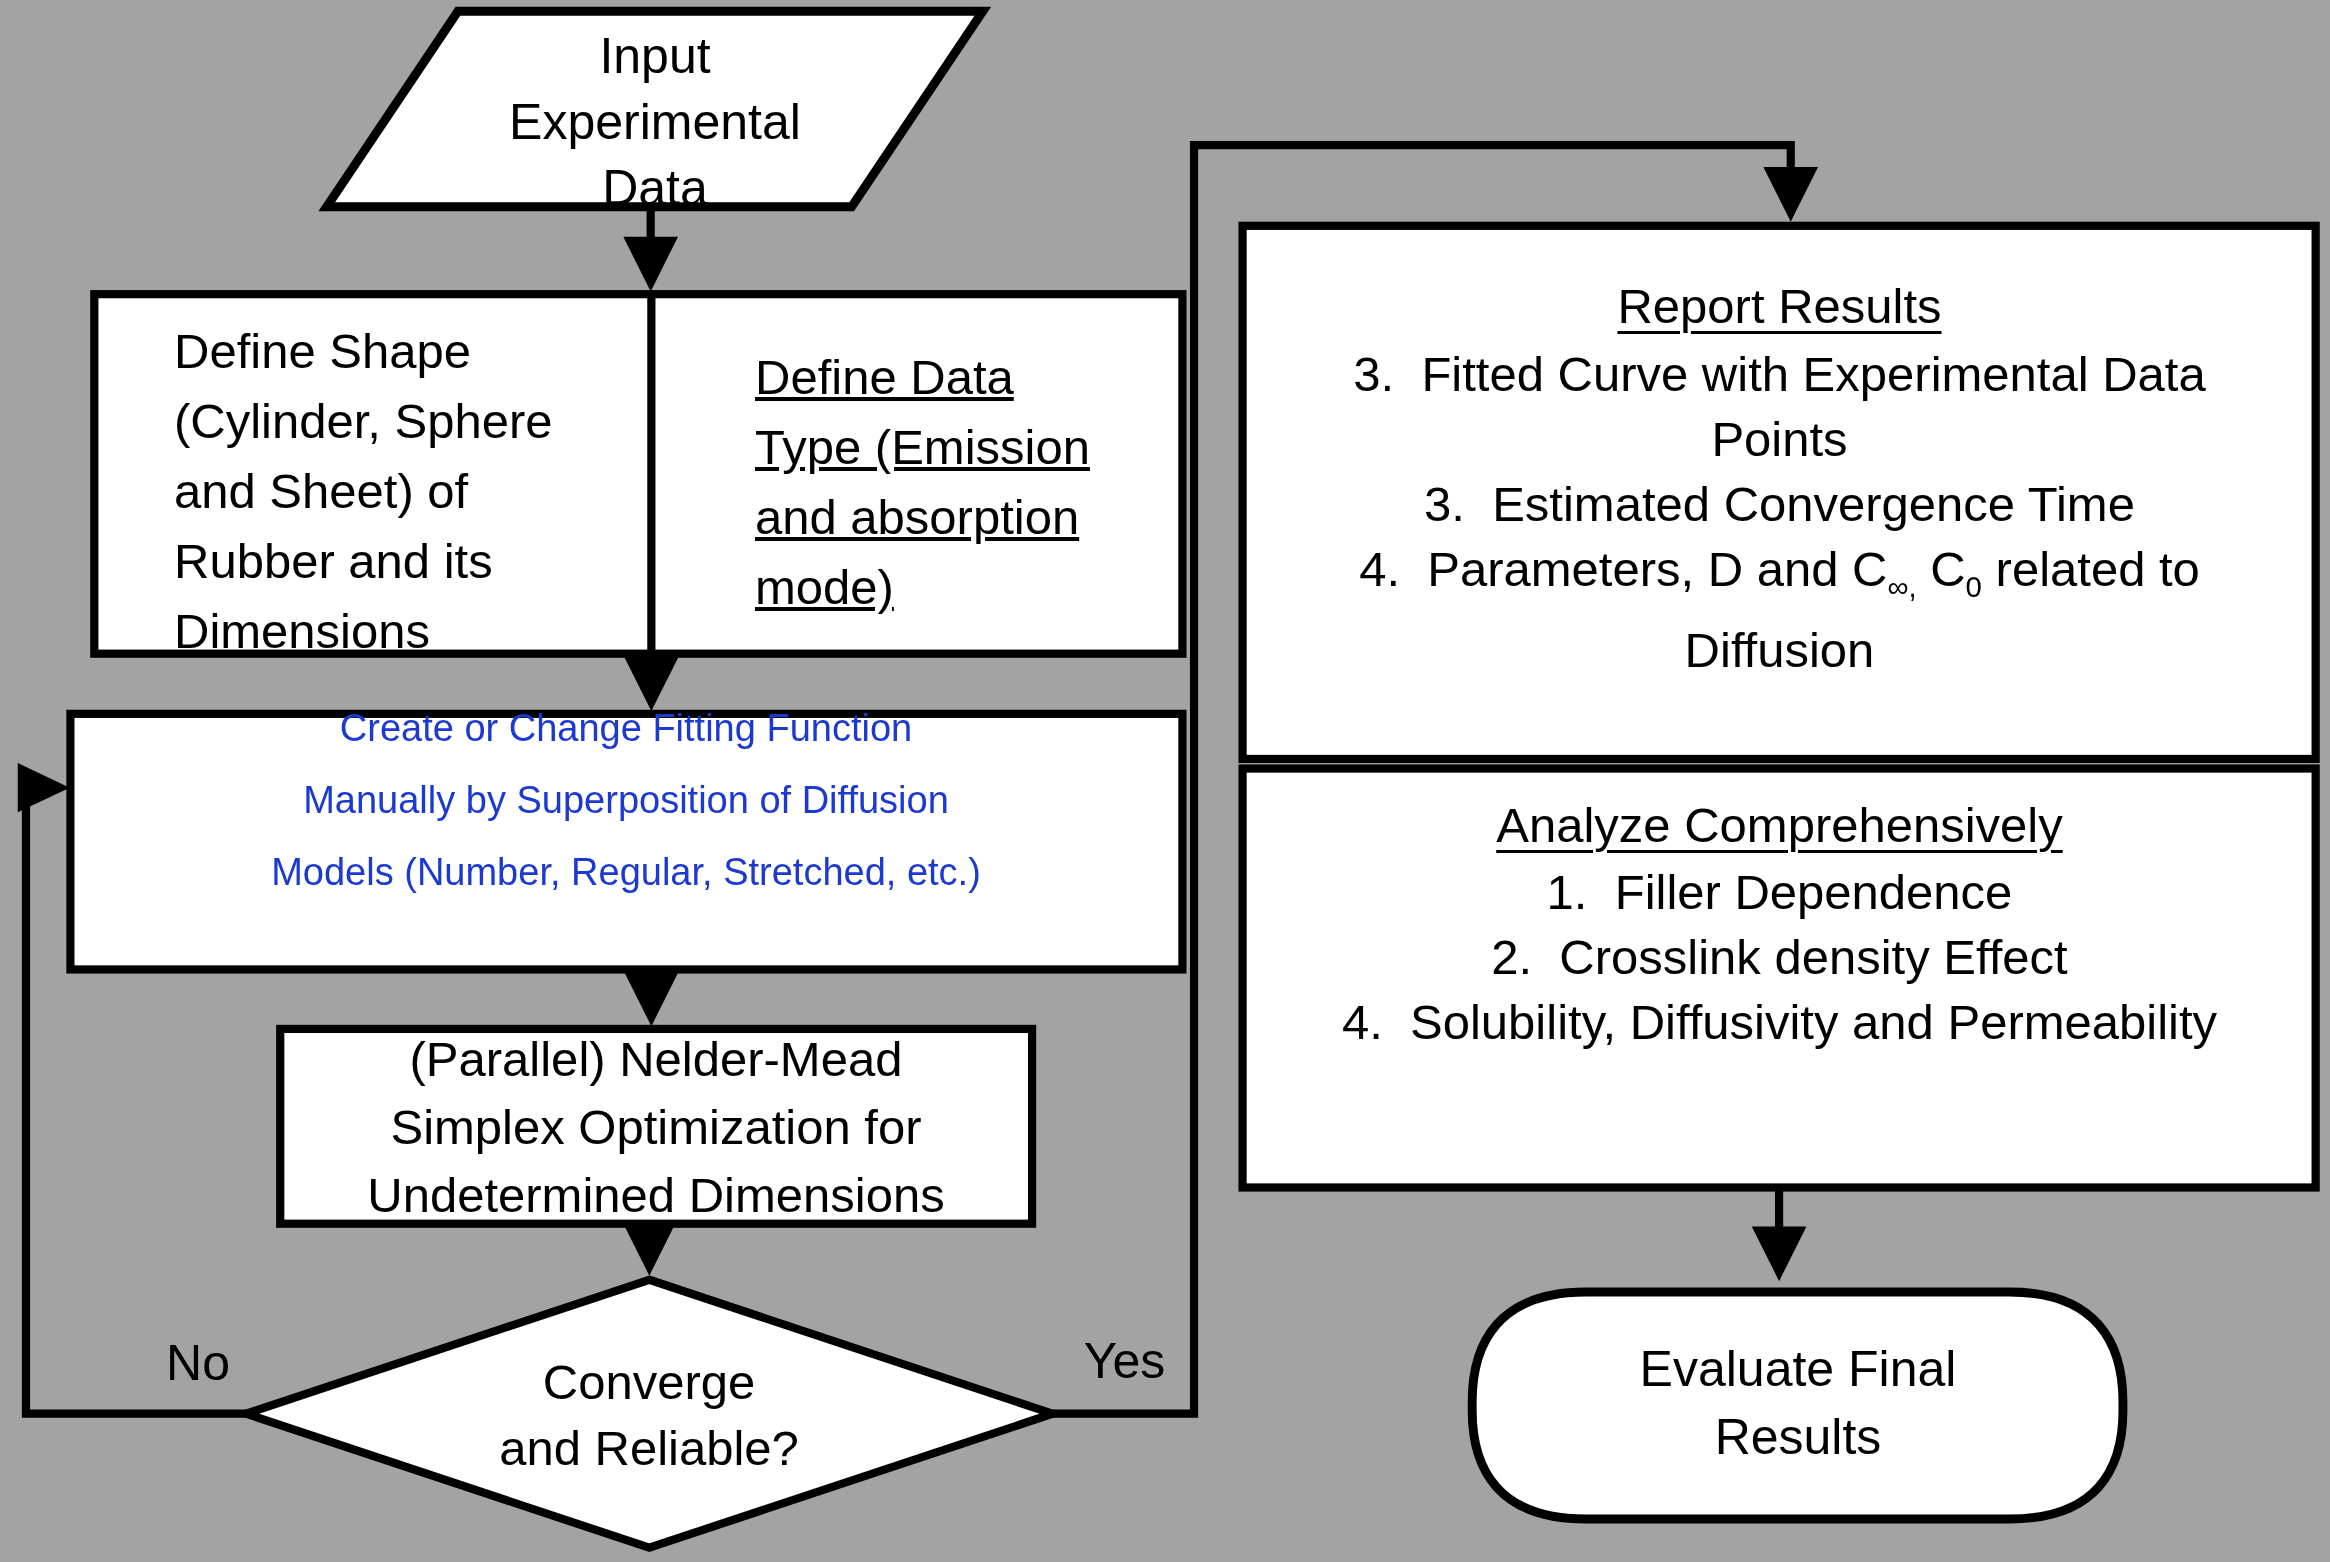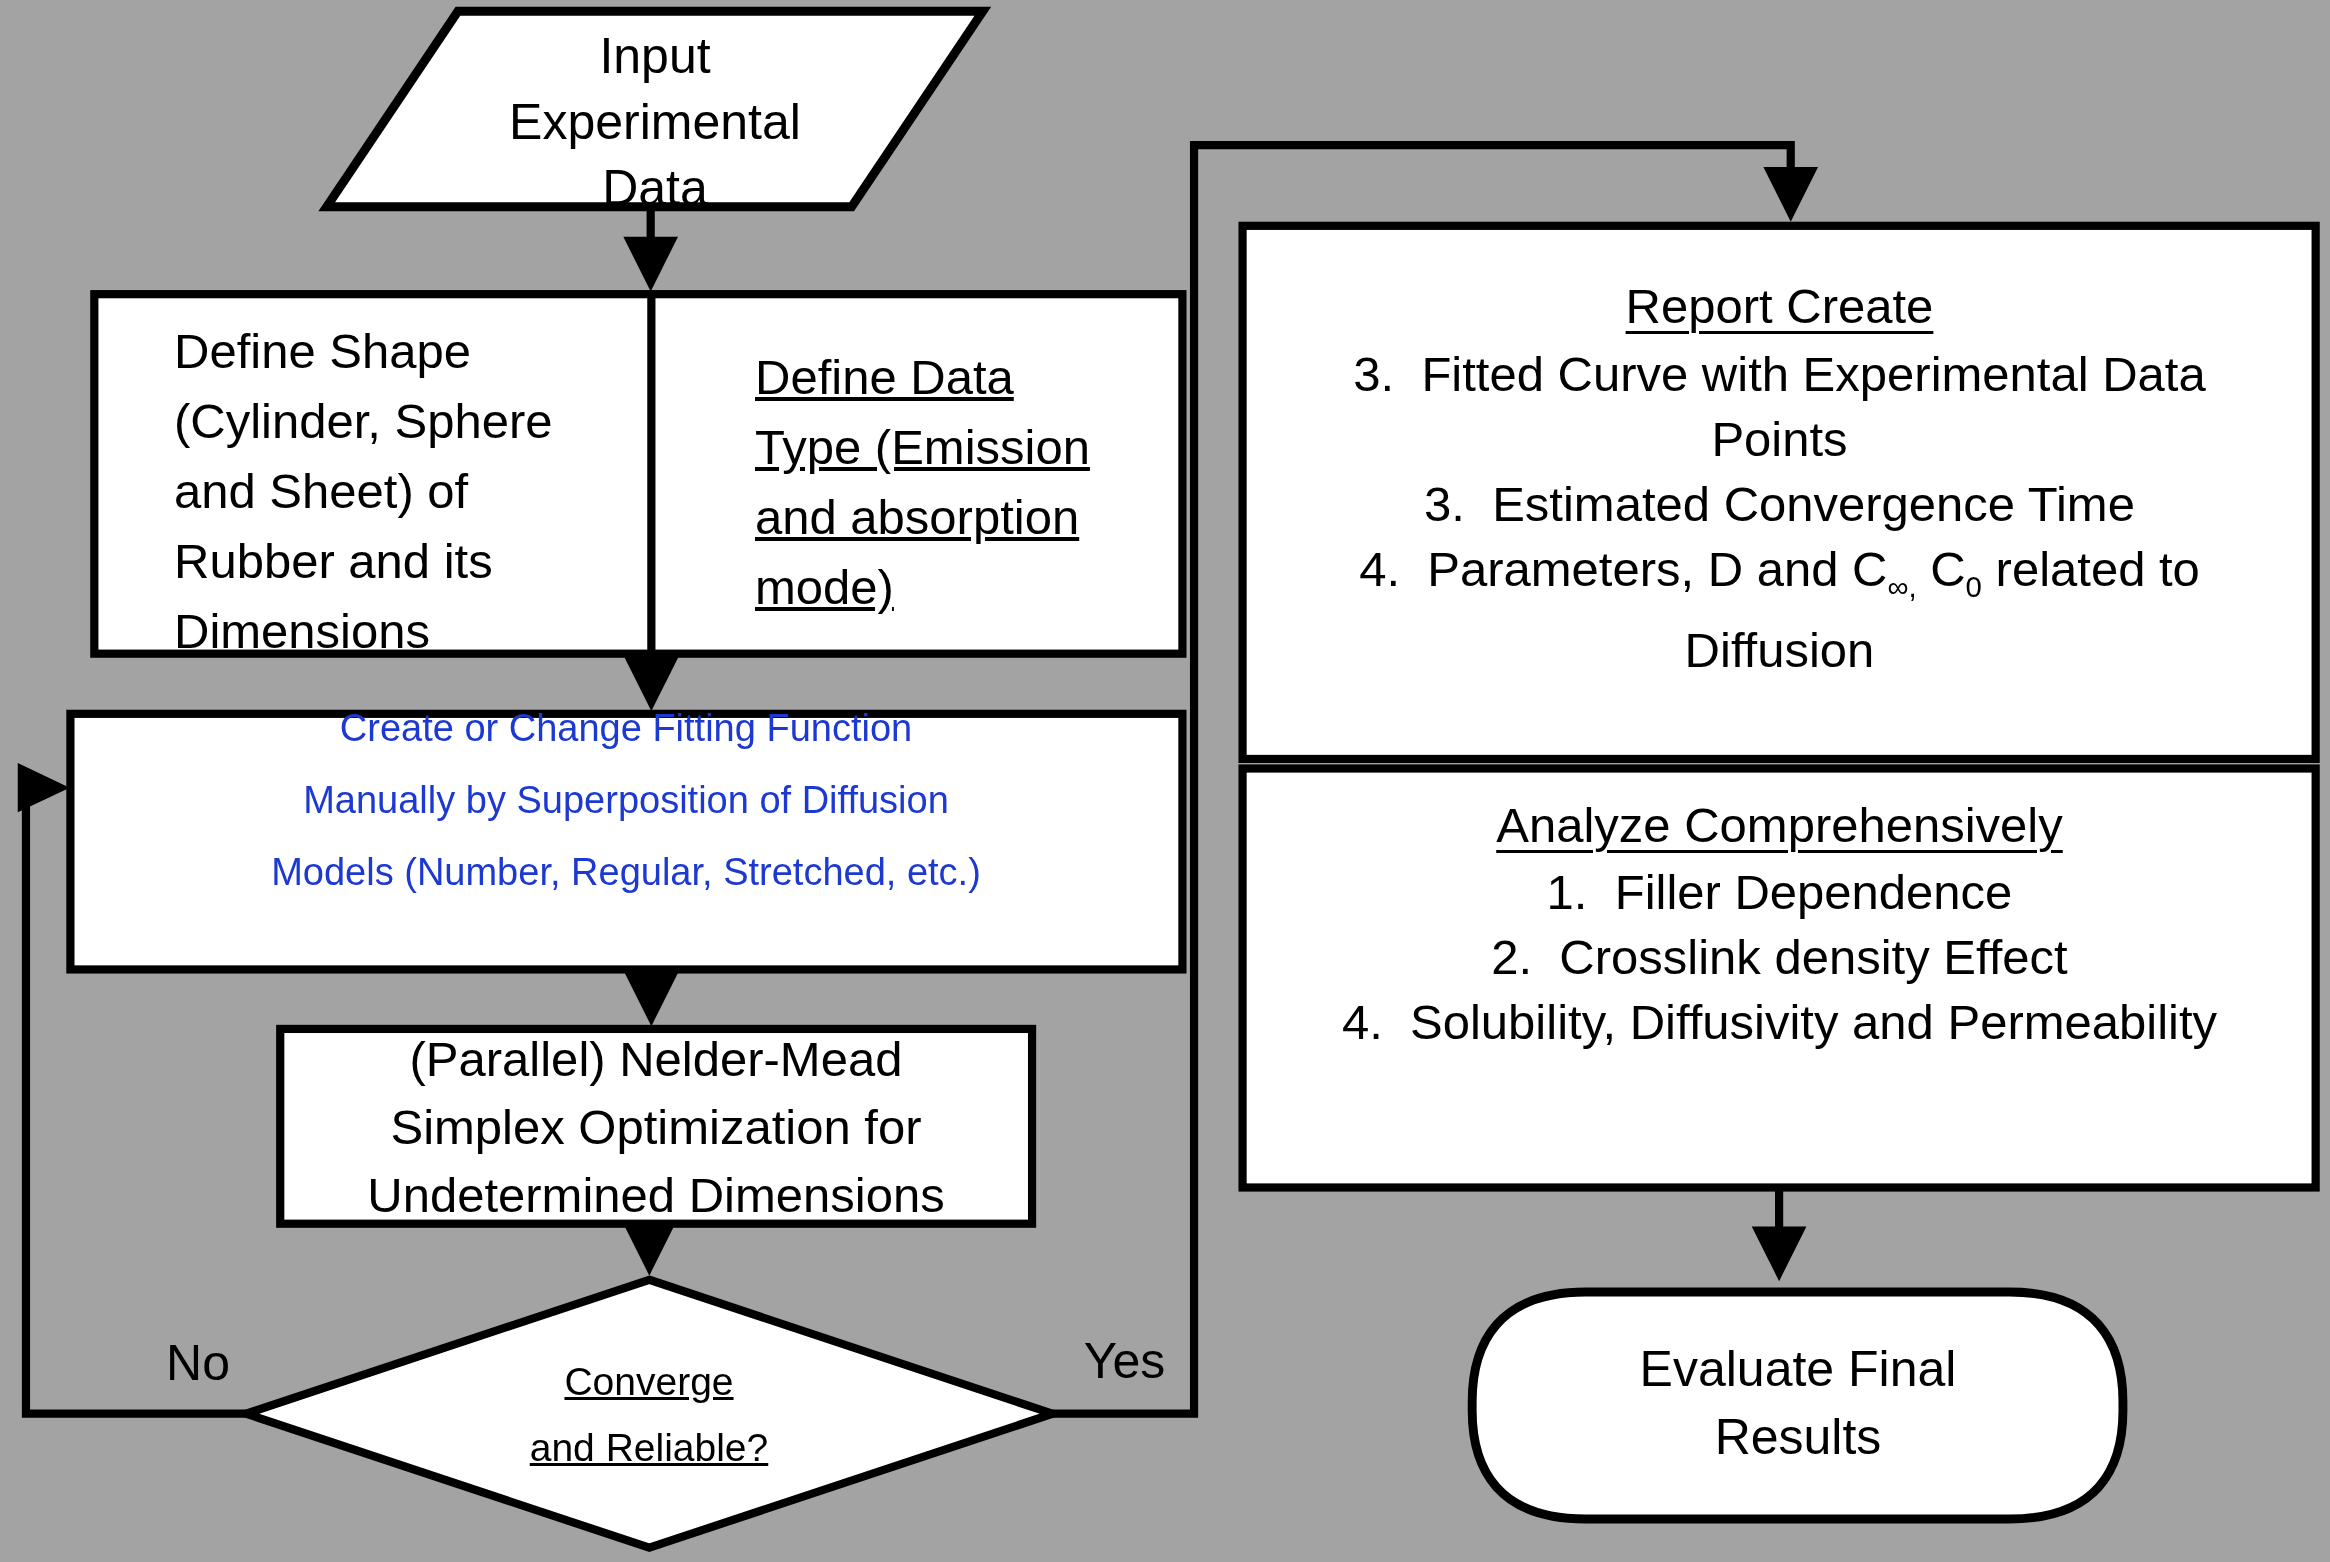--- a/index.html
+++ b/index.html
@@ -13,21 +13,21 @@
   }
   #shapes{position:absolute;left:0;top:0;width:2330px;height:1563px;}
   .lbl{position:absolute;white-space:pre;}
   .flexc{display:flex;align-items:center;justify-content:center;text-align:center;}
 
   .lbl-input{left:327px;top:23px;width:656px;font-size:50px;line-height:66px;text-align:center;}
   .lbl-define-shape{left:174px;top:316px;width:478px;font-size:49px;line-height:70px;text-align:left;}
   .lbl-define-data{left:755px;top:342px;width:437px;font-size:49px;line-height:70px;text-align:left;text-decoration:underline;}
   .lbl-fitting{left:70px;top:672px;width:1112px;height:256px;font-size:38px;line-height:72px;color:var(--accent,#1C39D1);}
   .lbl-nm{left:280px;top:1029px;width:752px;height:195px;font-size:49px;line-height:68px;}
-  .lbl-decision{left:410px;top:1349px;width:478px;font-size:39px;line-height:66px;text-align:center;text-decoration:underline;}
+  .lbl-decision{left:410px;top:1349px;width:478px;font-size:49px;line-height:66px;text-align:center;}
   .lbl-no{left:133px;top:1334px;width:130px;font-size:50px;text-align:center;}
   .lbl-yes{left:1058px;top:1332px;width:133px;font-size:50px;text-align:center;}
 
   .panel{position:absolute;left:1243px;width:1073px;text-align:center;font-size:49px;line-height:65px;}
   .panel .box-title{display:inline-block;text-decoration:underline;text-decoration-thickness:3.4px;text-underline-offset:8.2px;margin-bottom:2.7px;}
   .panel .item{white-space:pre;}
   #report-panel{top:226px;height:533px;padding-top:48px;box-sizing:border-box;}
   #analyze-panel{top:768px;height:419px;padding-top:24.6px;box-sizing:border-box;}
   sub{font-size:0.6em;}
 
@@ -100,21 +100,21 @@
   <div class="lbl lbl-nm flexc">(Parallel) Nelder-Mead
 Simplex Optimization for
 Undetermined Dimensions</div>
 
   <div class="lbl lbl-decision">Converge
 and Reliable?</div>
   <div class="lbl lbl-no">No</div>
   <div class="lbl lbl-yes">Yes</div>
 
   <div class="panel" id="report-panel">
-    <div class="box-title">Report Create</div>
+    <div class="box-title">Report Results</div>
     <div class="item">3.  Fitted Curve with Experimental Data
 Points</div>
     <div class="item">3.  Estimated Convergence Time</div>
     <div class="item"><span>4.  Parameters, D and C</span><sub>∞,</sub><span> C</span><sub>0</sub><span> related to
 Diffusion</span></div>
   </div>
 
   <div class="panel" id="analyze-panel">
     <div class="box-title">Analyze Comprehensively</div>
     <div class="item">1.  Filler Dependence</div>

